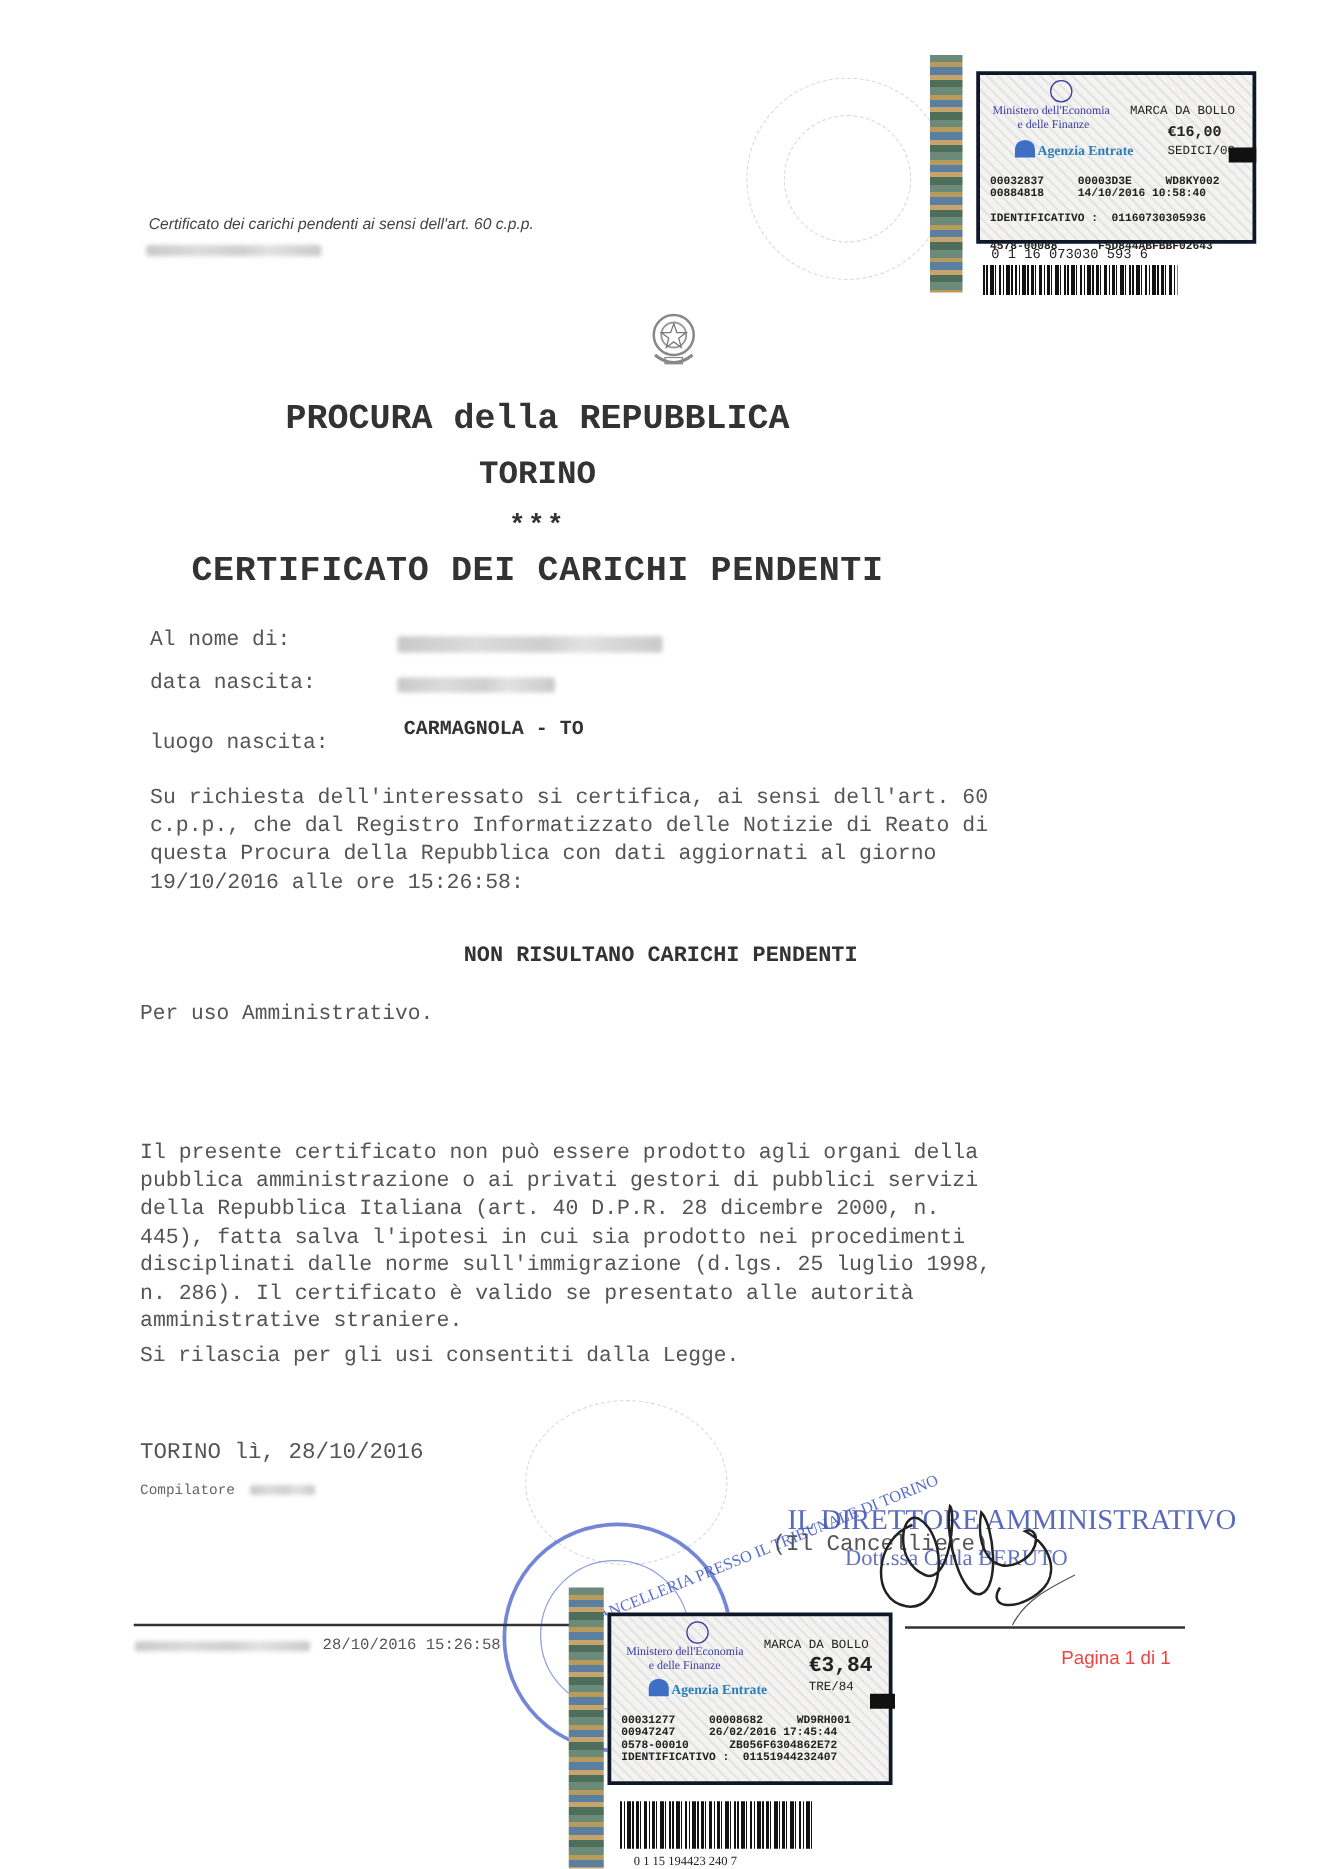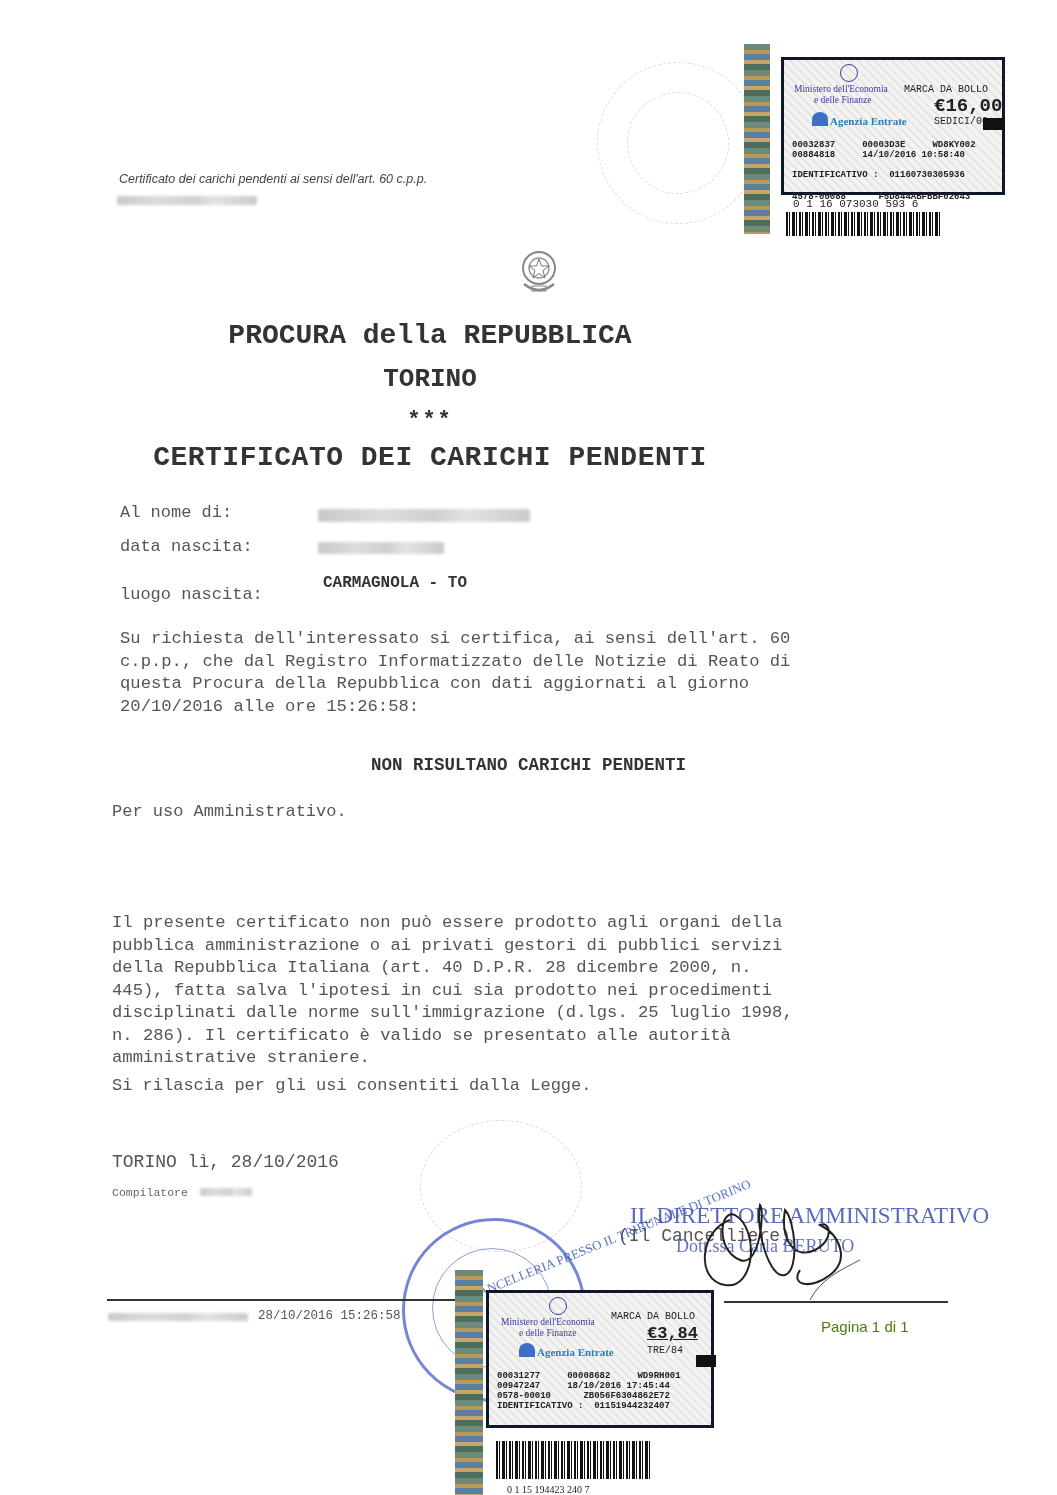--- a/index.html
+++ b/index.html
@@ -39,21 +39,21 @@
   .comp-blur { left:200px; top:1188px; width:52px; height:8px; }
 
   .director { left:630px; top:1203px; font-size:23px; color:#3d4fb0; white-space:nowrap; opacity:0.85; }
   .director-name { left:676px; top:1236px; font-size:18px; color:#3d4fb0; opacity:0.8; }
   .cancelliere { left:618px; top:1226px; font-size:18px; color:#555; }
 
   .line-left { left:107px; top:1299px; width:349px; height:2px; background:#333; }
   .line-right { left:724px; top:1301px; width:224px; height:2px; background:#333; }
   .footer-blur { left:108px; top:1313px; width:140px; height:8px; }
   .footer-stamp { left:258px; top:1309px; font-size:12.5px; color:#555; }
-  .page-num { left:821px; top:1318px; font-size:15px; color:#4d7c0f; }
+  .page-num { left:849px; top:1318px; font-size:15px; color:#ef4444; }
 
   
   .holo { background:repeating-linear-gradient(180deg,#6b8a7a 0 6px,#b89a5a 6px 10px,#5a7fa0 10px 16px,#c7a46b 16px 20px,#4e6e5c 20px 26px); }
   .stamp { background:#f4f3f0; border:3px solid #0f172a; box-sizing:border-box; }
   .stamp-inner { position:absolute; inset:0; background-image:repeating-linear-gradient(45deg, rgba(160,170,190,0.18) 0 2px, transparent 2px 6px); }
   .stamp-text { font-family:"Liberation Mono","DejaVu Sans Mono",monospace; color:#222; white-space:pre; line-height:11px; font-size:10px; font-weight:bold; }
   .mef { font-family:"Liberation Serif","DejaVu Serif",serif; color:#3a3aa0; font-size:9.5px; line-height:11px; }
   .barcode { background:repeating-linear-gradient(90deg,#111 0 2px,#fff 2px 3px,#111 3px 4px,#fff 4px 6px,#111 6px 9px,#fff 9px 10px,#111 10px 11px,#fff 11px 13px); }
   .black-tab { background:#111; }
 
@@ -72,21 +72,21 @@
 <div class="abs seal-faint" style="left:597px;top:62px;width:160px;height:160px;"></div>
 <div class="abs seal-faint" style="left:627px;top:92px;width:100px;height:100px;"></div>
 
 <div class="abs holo" style="left:744px;top:44px;width:26px;height:190px;"></div>
 <div class="abs stamp" style="left:781px;top:57px;width:224px;height:138px;">
   <div class="stamp-inner"></div>
   <div class="abs" style="left:56px;top:4px;width:16px;height:16px;border:1.5px solid #3a3aa0;border-radius:50%;"></div>
   <div class="abs mef" style="left:10px;top:24px;">Ministero dell'Economia</div>
   <div class="abs mef" style="left:30px;top:35px;">e delle Finanze</div>
   <div class="abs stamp-text" style="left:120px;top:24px;font-weight:normal;">MARCA DA BOLLO</div>
-  <div class="abs stamp-text" style="left:150px;top:37px;font-size:19px;line-height:18px;">€16,00</div>
+  <div class="abs stamp-text" style="left:150px;top:37px;font-size:12px;line-height:18px;">€16,00</div>
   <div class="abs stamp-text" style="left:150px;top:56px;font-weight:normal;">SEDICI/00</div>
   <div class="abs" style="left:28px;top:52px;width:16px;height:14px;background:#3d6fc4;border-radius:50% 50% 0 0;"></div>
   <div class="abs mef" style="left:46px;top:56px;color:#2b7db8;font-weight:bold;font-size:11px;">Agenzia Entrate</div>
   <div class="abs stamp-text" style="left:8px;top:80px;font-size:9px;line-height:10px;">00032837     00003D3E     WD8KY002</div>
   <div class="abs stamp-text" style="left:8px;top:90px;font-size:9px;line-height:10px;">00884818     14/10/2016 10:58:40</div>
   <div class="abs stamp-text" style="left:8px;top:100px;font-size:9px;line-height:10px;margin-top:32px;">4578-00088      F5D844ABFBBF02643</div>
   <div class="abs stamp-text" style="left:8px;top:110px;font-size:9px;line-height:10px;">IDENTIFICATIVO :  01160730305936</div>
 </div>
 <div class="abs black-tab" style="left:983px;top:118px;width:22px;height:12px;"></div>
 <div class="abs stamp-text" style="left:793px;top:199px;font-weight:normal;font-size:11px;">0 1 16 073030 593 6</div>
@@ -108,21 +108,21 @@
 <div class="abs mono field-label f-name">Al nome di:</div>
 <div class="abs blur field-val-blur-name"></div>
 <div class="abs mono field-label f-dob">data nascita:</div>
 <div class="abs blur field-val-blur-dob"></div>
 <div class="abs mono field-label f-pob">luogo nascita:</div>
 <div class="abs mono field-val-pob">CARMAGNOLA - TO</div>
 
 <div class="abs mono para p1">Su richiesta dell'interessato si certifica, ai sensi dell'art. 60
 c.p.p., che dal Registro Informatizzato delle Notizie di Reato di
 questa Procura della Repubblica con dati aggiornati al giorno
-20/10/2016 alle ore 15:26:58:</div>
+19/10/2016 alle ore 15:26:58:</div>
 <div class="abs mono result">NON RISULTANO CARICHI PENDENTI</div>
 <div class="abs mono uso">Per uso Amministrativo.</div>
 <div class="abs mono para p2">Il presente certificato non può essere prodotto agli organi della
 pubblica amministrazione o ai privati gestori di pubblici servizi
 della Repubblica Italiana (art. 40 D.P.R. 28 dicembre 2000, n.
 445), fatta salva l'ipotesi in cui sia prodotto nei procedimenti
 disciplinati dalle norme sull'immigrazione (d.lgs. 25 luglio 1998,
 n. 286). Il certificato è valido se presentato alle autorità
 amministrative straniere.</div>
 <div class="abs mono legge">Si rilascia per gli usi consentiti dalla Legge.</div>
@@ -152,24 +152,24 @@
 <div class="abs mono footer-stamp">28/10/2016 15:26:58</div>
 <div class="abs sans page-num">Pagina 1 di 1</div>
 
 <div class="abs holo" style="left:455px;top:1270px;width:28px;height:225px;"></div>
 <div class="abs stamp" style="left:486px;top:1290px;width:228px;height:138px;">
   <div class="stamp-inner"></div>
   <div class="abs" style="left:60px;top:4px;width:16px;height:16px;border:1.5px solid #3a3aa0;border-radius:50%;"></div>
   <div class="abs mef" style="left:12px;top:24px;">Ministero dell'Economia</div>
   <div class="abs mef" style="left:30px;top:35px;">e delle Finanze</div>
   <div class="abs stamp-text" style="left:122px;top:18px;font-weight:normal;">MARCA DA BOLLO</div>
-  <div class="abs stamp-text" style="left:158px;top:32px;font-size:17px;line-height:18px;text-decoration:underline;">€3,84</div>
+  <div class="abs stamp-text" style="left:158px;top:32px;font-size:17px;line-height:18px;">€3,84</div>
   <div class="abs stamp-text" style="left:158px;top:52px;font-weight:normal;">TRE/84</div>
   <div class="abs" style="left:30px;top:50px;width:16px;height:14px;background:#3d6fc4;border-radius:50% 50% 0 0;"></div>
   <div class="abs mef" style="left:48px;top:54px;color:#2b7db8;font-weight:bold;font-size:11px;">Agenzia Entrate</div>
   <div class="abs stamp-text" style="left:8px;top:78px;font-size:9px;line-height:10px;">00031277     00008682     WD9RH001</div>
-  <div class="abs stamp-text" style="left:8px;top:88px;font-size:9px;line-height:10px;">00947247     18/10/2016 17:45:44</div>
+  <div class="abs stamp-text" style="left:8px;top:88px;font-size:9px;line-height:10px;">00947247     26/02/2016 17:45:44</div>
   <div class="abs stamp-text" style="left:8px;top:98px;font-size:9px;line-height:10px;">0578-00010      ZB056F6304862E72</div>
   <div class="abs stamp-text" style="left:8px;top:108px;font-size:9px;line-height:10px;">IDENTIFICATIVO :  01151944232407</div>
 </div>
 <div class="abs black-tab" style="left:696px;top:1355px;width:20px;height:12px;"></div>
 <div class="abs stamp-text" style="left:507px;top:1484px;font-weight:normal;font-size:10px;font-family:Liberation Serif, serif;">0 1 15 194423 240 7</div>
 <div class="abs barcode" style="left:496px;top:1441px;width:156px;height:38px;"></div>
 
 </body></html>

